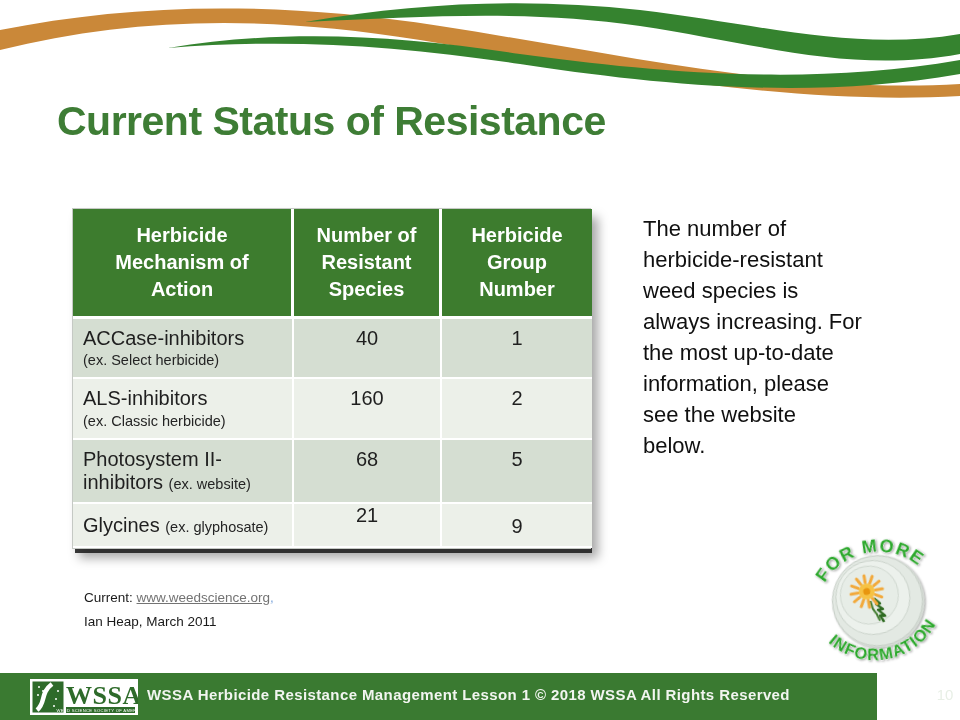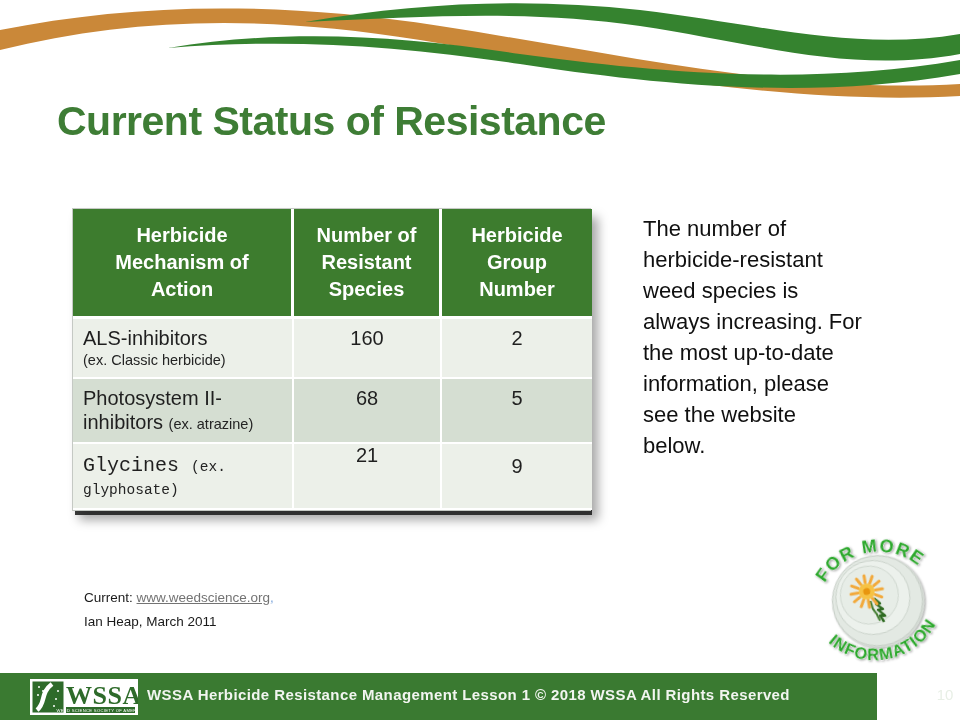--- a/index.html
+++ b/index.html
@@ -96,38 +96,46 @@
 Action</th>
         <th>Number of
 Resistant
 Species</th>
         <th>Herbicide
 Group
 Number</th>
       </tr>
     </thead>
     <tbody>
+      <tr class="odd">
+        <td>
+          <span class="row-name">ACCase-inhibitors</span>
+          <span class="row-sub stacked">(ex. Select herbicide)</span>
+        </td>
+        <td class="num">40</td>
+        <td class="num">1</td>
+      </tr>
       <tr class="even">
         <td>
           <span class="row-name">ALS-inhibitors</span>
           <span class="row-sub stacked">(ex. Classic herbicide)</span>
         </td>
         <td class="num">160</td>
         <td class="num">2</td>
       </tr>
       <tr class="odd">
         <td>
           <span class="row-name">Photosystem II-inhibitors</span>
-          <span class="row-sub inline">(ex. atrazine)</span>
+          <span class="row-sub inline">(ex. website)</span>
         </td>
         <td class="num">68</td>
         <td class="num">5</td>
       </tr>
       <tr class="even">
-        <td style="padding-top:10px;font-family:Liberation Mono, monospace;">
+        <td style="padding-top:10px;">
           <span class="row-name">Glycines</span>
           <span class="row-sub inline">(ex. glyphosate)</span>
         </td>
         <td class="num" style="padding-top:0;margin-top:14px;">21</td>
         <td class="num" style="padding-top:11px;">9</td>
       </tr>
     </tbody>
   </table>
 </div>
 

